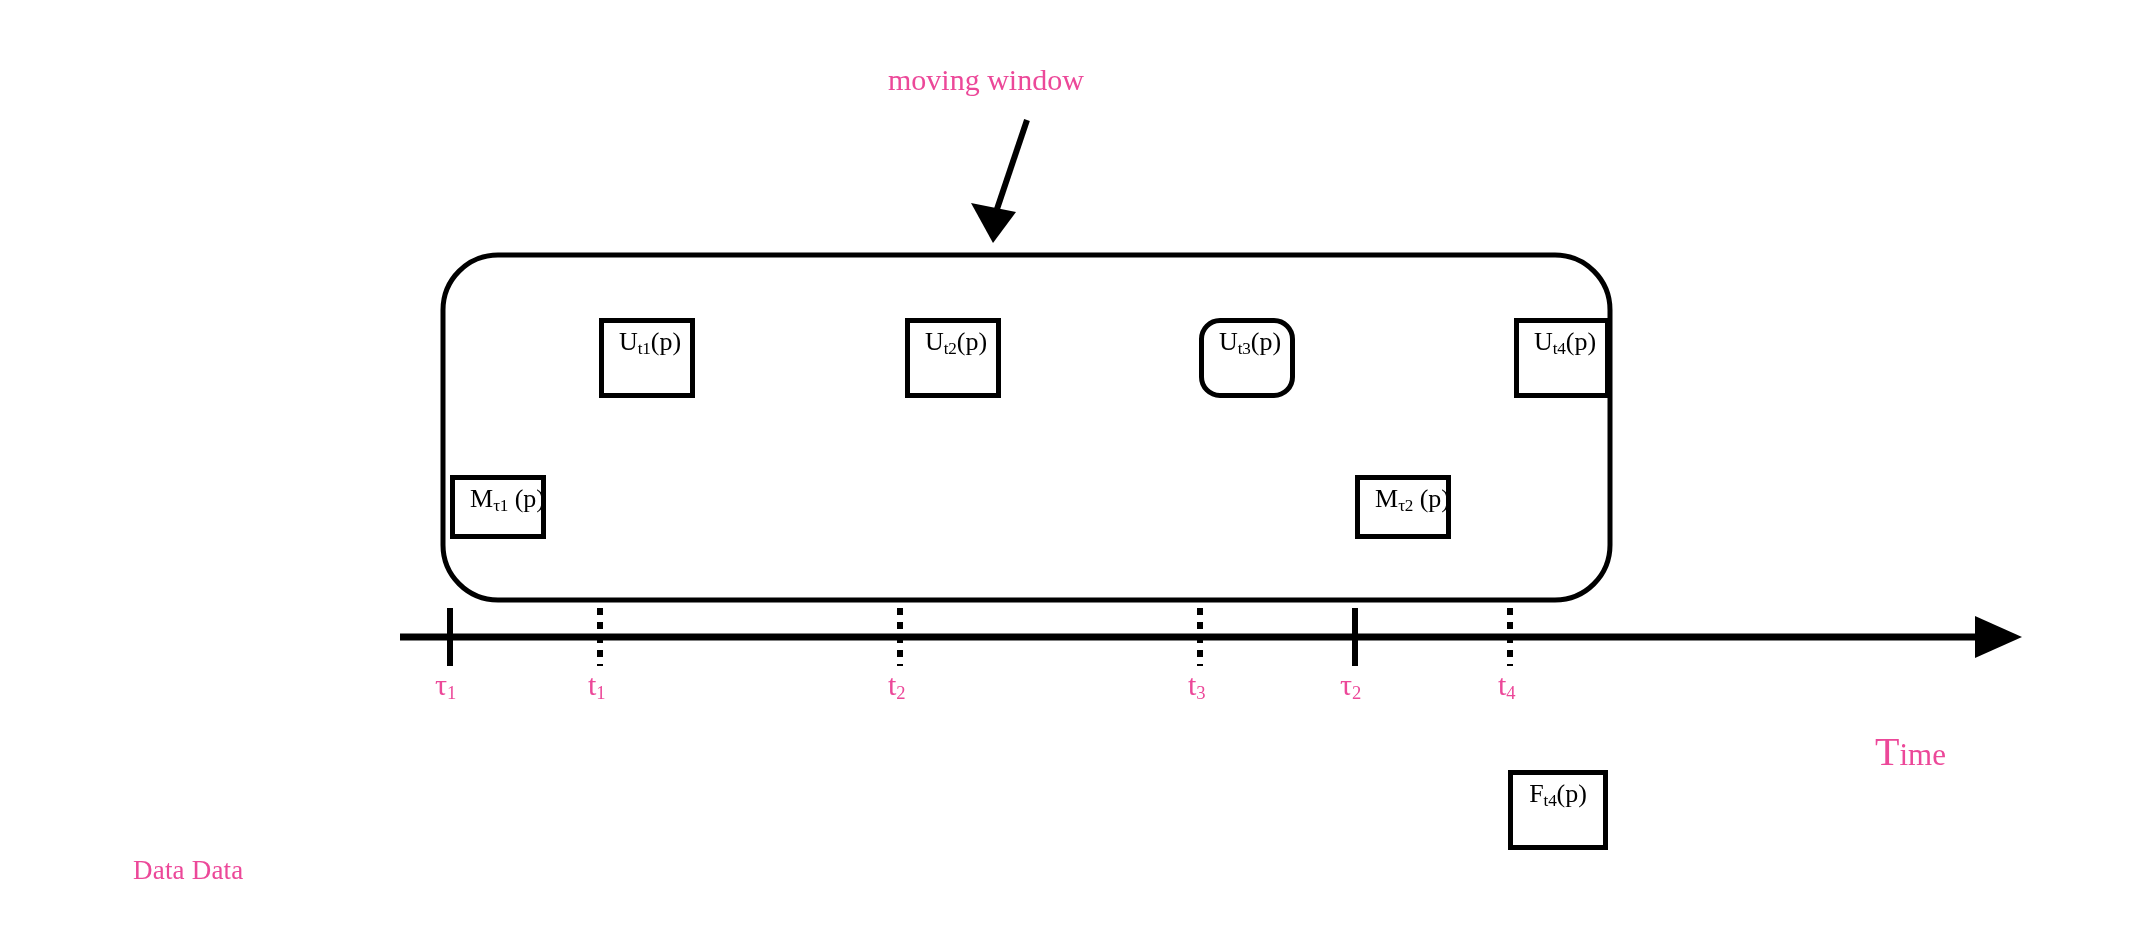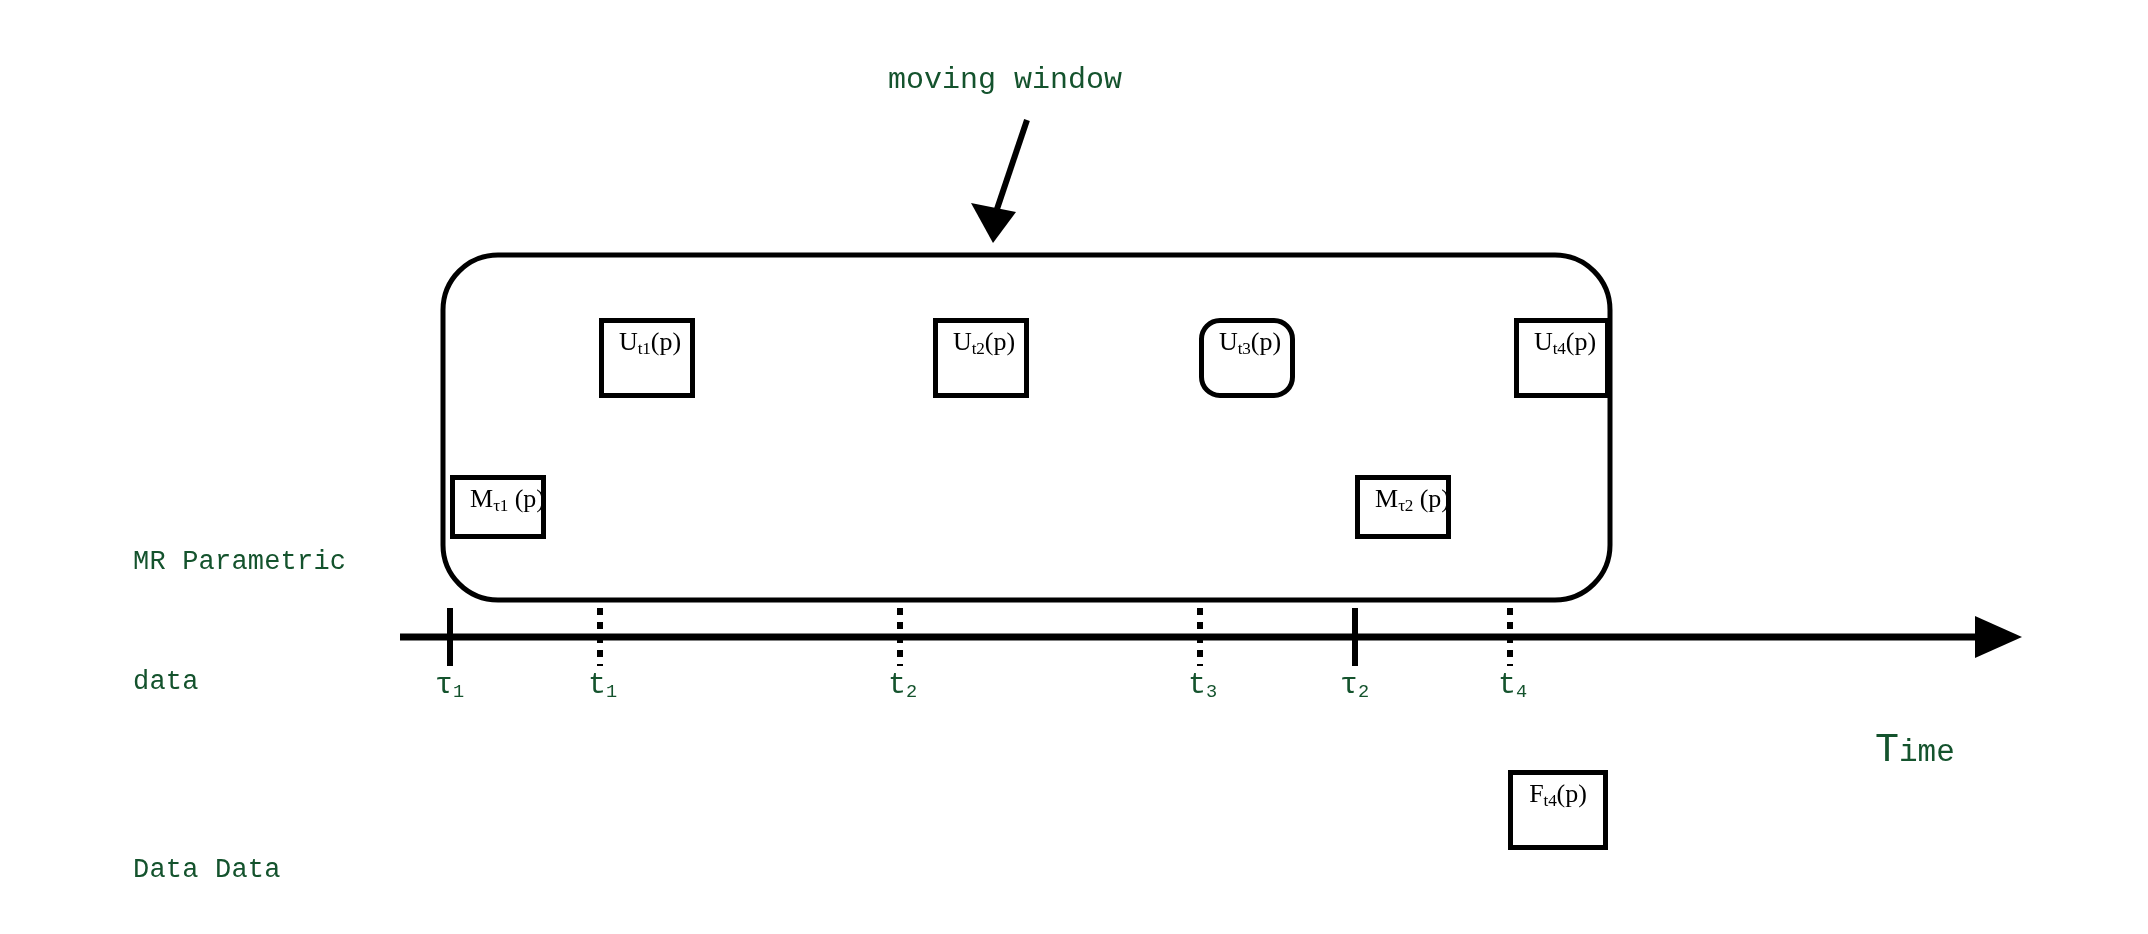--- a/index.html
+++ b/index.html
@@ -20,22 +20,22 @@
     position: absolute;
     left: 0;
     top: 0;
     width: 2148px;
     height: 934px;
     pointer-events: none;
   }
   .txt {
     position: absolute;
     white-space: pre;
-    color: #14532d;
-    font-family: Liberation Mono, monospace;
+    color: #ec4899;
+    font-family: Liberation Serif, serif;
   }
 
   
   .row-label {
     font-size: 27px;
     line-height: 40px;
     letter-spacing: 0.2px;
   }
   #label-ultrasound { left: 133px; top: 320px; }
   #label-mr         { left: 133px; top: 462px; }
@@ -124,36 +124,32 @@
       <line x1="450" y1="608" x2="450" y2="666" stroke="#000000" stroke-width="6"></line>
       <line x1="600" y1="608" x2="600" y2="666" stroke="#000000" stroke-width="6" stroke-dasharray="7 7"></line>
       <line x1="900" y1="608" x2="900" y2="666" stroke="#000000" stroke-width="6" stroke-dasharray="7 7"></line>
       <line x1="1200" y1="608" x2="1200" y2="666" stroke="#000000" stroke-width="6" stroke-dasharray="7 7"></line>
       <line x1="1355" y1="608" x2="1355" y2="666" stroke="#000000" stroke-width="6"></line>
       <line x1="1510" y1="608" x2="1510" y2="666" stroke="#000000" stroke-width="6" stroke-dasharray="7 7"></line>
     </g>
   </svg>
 
 
-  <div class="txt row-label" id="label-mr">
-    <div>MR Parametric</div>
-    <div>data</div>
-  </div>
 
   <div class="txt row-label" id="label-fused">
     <div>Data Data</div>
   </div>
 
   <div class="txt" id="label-moving-window">moving window</div>
 
   <div class="databox u-box" style="left:599px;">
     <div class="box-text"><span>U</span><sub>t1</sub><span>(p)</span></div>
   </div>
 
-  <div class="databox u-box" style="left:933px;">
+  <div class="databox u-box" style="left:905px;">
     <div class="box-text"><span>U</span><sub>t2</sub><span>(p)</span></div>
   </div>
 
   <div class="databox u-box" style="left:1199px;border-radius:21px;">
     <div class="box-text"><span>U</span><sub>t3</sub><span>(p)</span></div>
   </div>
 
   <div class="databox u-box" style="left:1514px;">
     <div class="box-text"><span>U</span><sub>t4</sub><span>(p)</span></div>
   </div>

